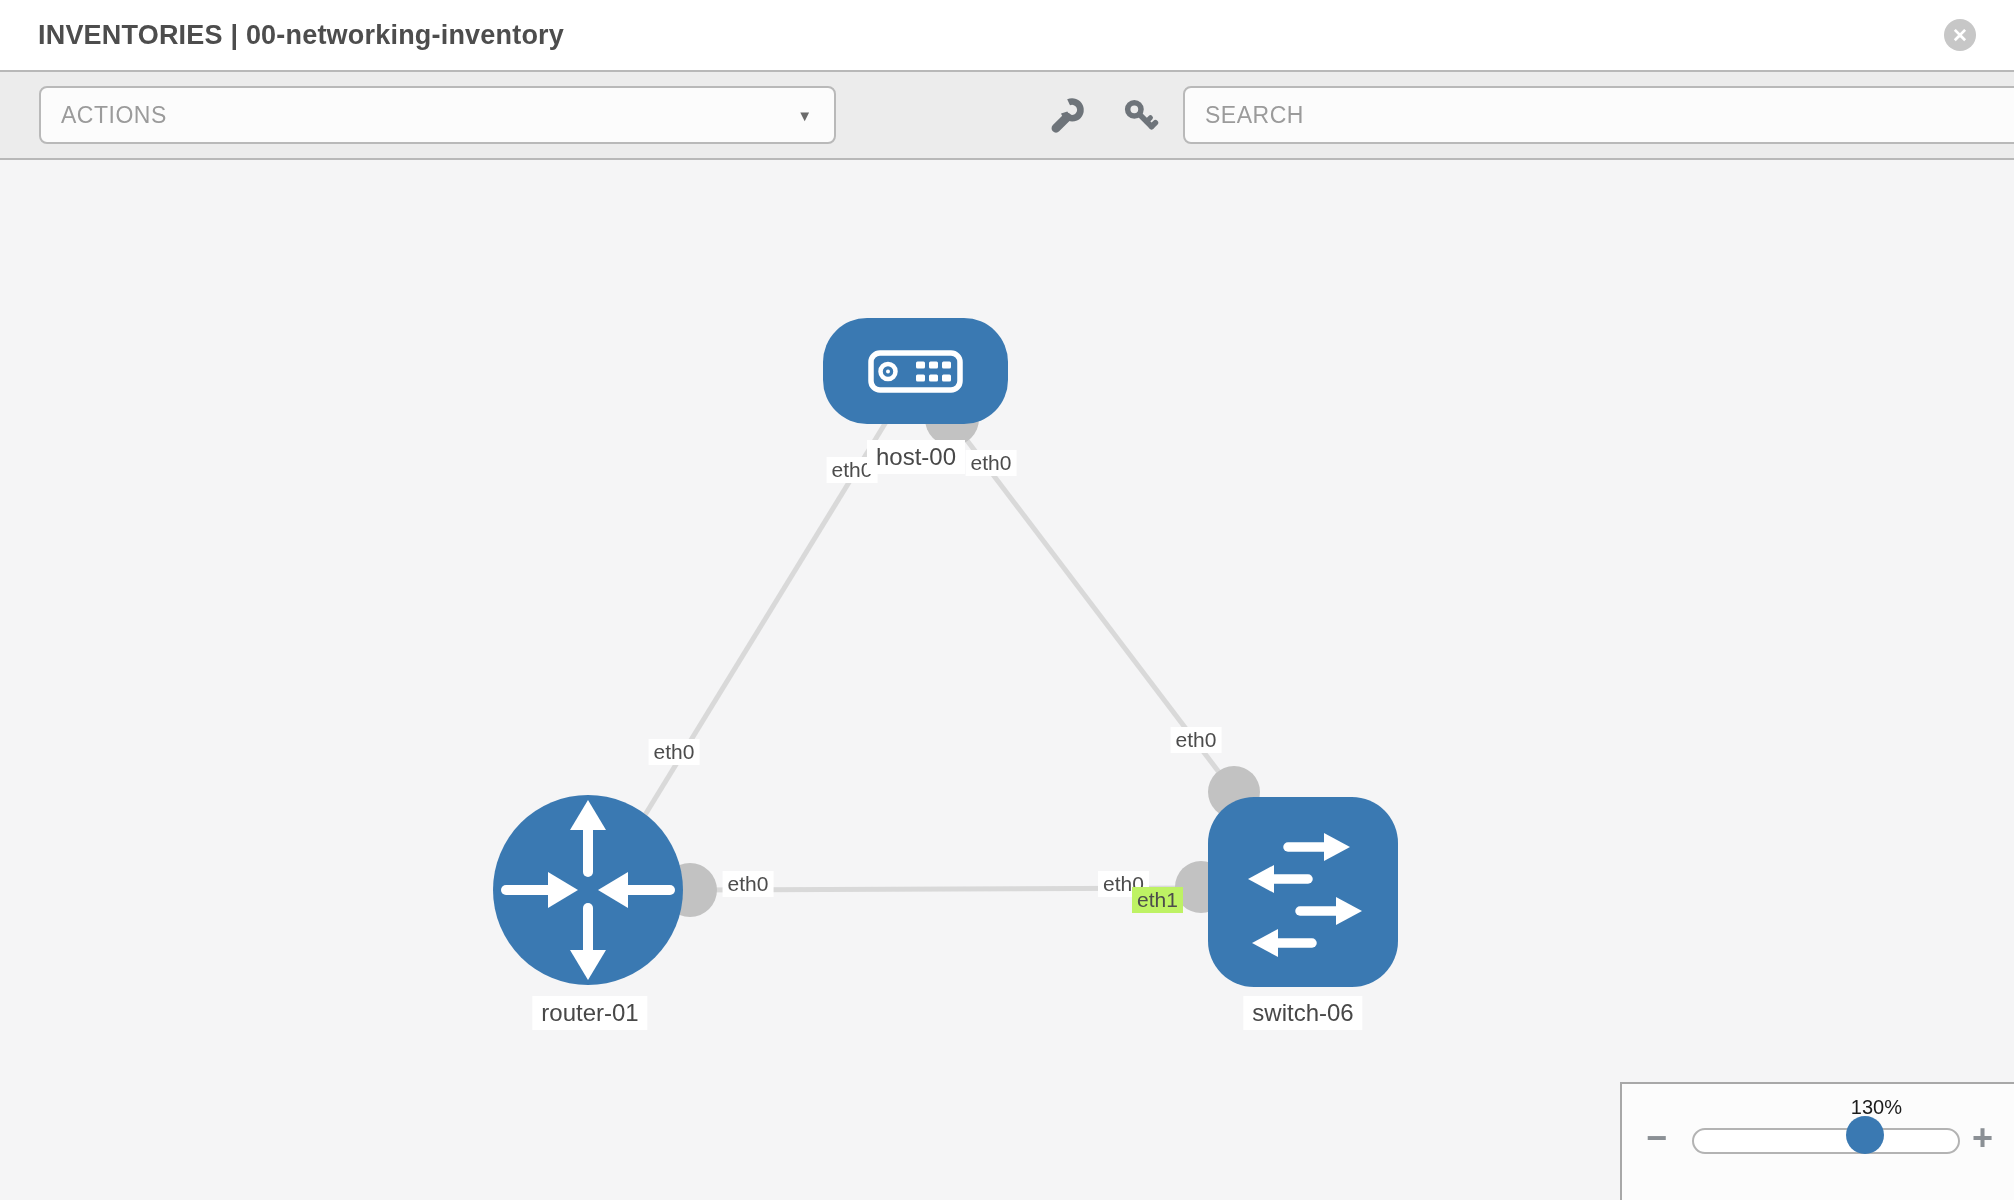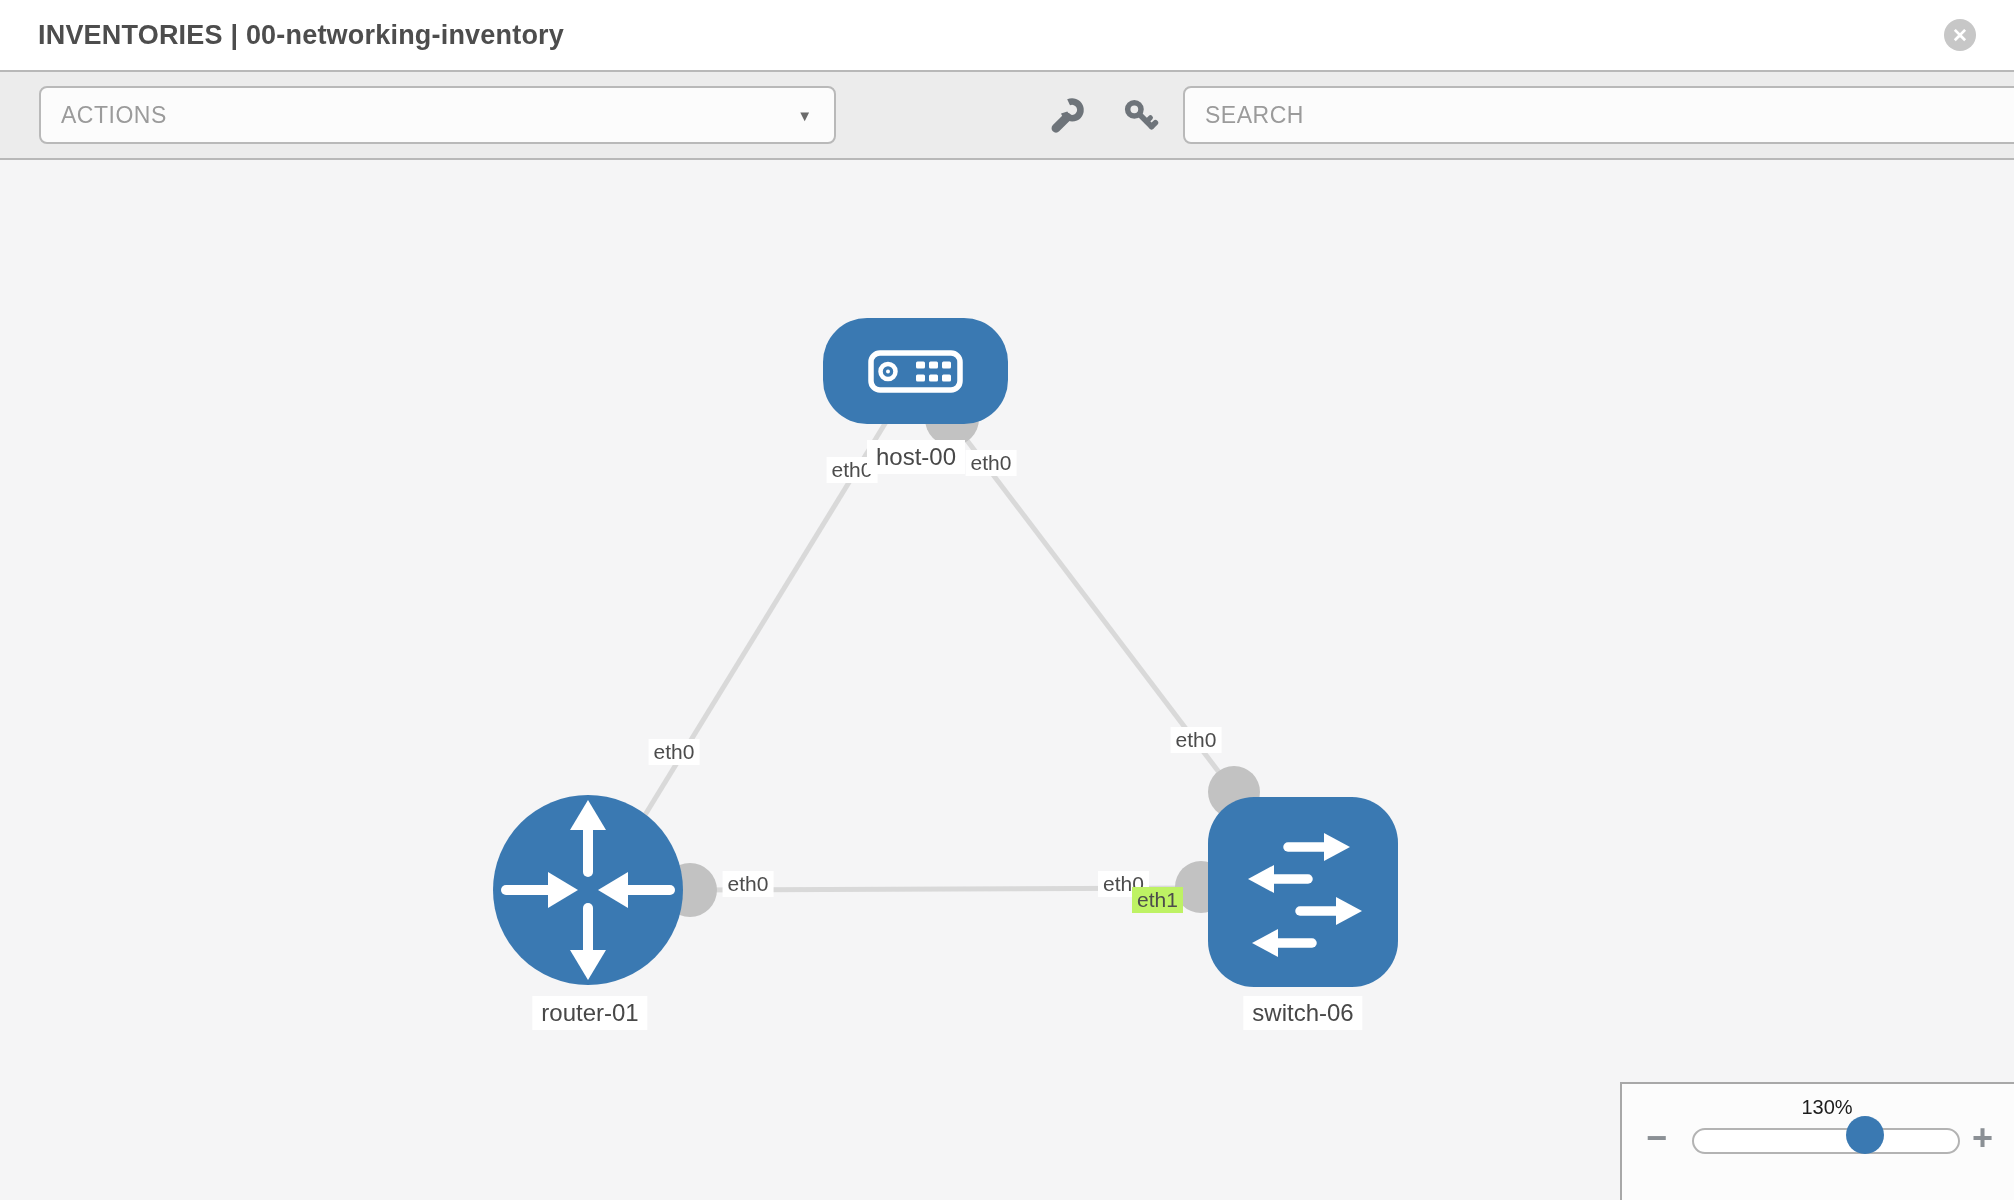--- a/index.html
+++ b/index.html
@@ -84,21 +84,21 @@
     padding: 1px 5px; font-size: 21px; color: #4c4c4c; margin-top: 16px;
   }
   
   .zoom-panel {
     position: absolute; left: 1620px; top: 1082px; width: 500px; height: 180px;
     background: #fcfcfc; border: 2px solid #a8a8a8; box-sizing: border-box;
     z-index: 4;
   }
   .zoom-value {
     position: absolute; left: 130px; top: 12px; width: 150px;
-    text-align: center; font-size: 20px; color: #1c1c1c;
+    text-align: right; font-size: 20px; color: #1c1c1c;
   }
   .zoom-minus, .zoom-plus {
     position: absolute; top: 36px;
     font-size: 36px; font-weight: 700; color: #8b9095;
     cursor: pointer; line-height: 1;
   }
   .zoom-minus { left: 24px; }
   .zoom-plus  { left: 350px; }
   .zoom-track {
     position: absolute; left: 70px; top: 44px; width: 268px; height: 26px;

